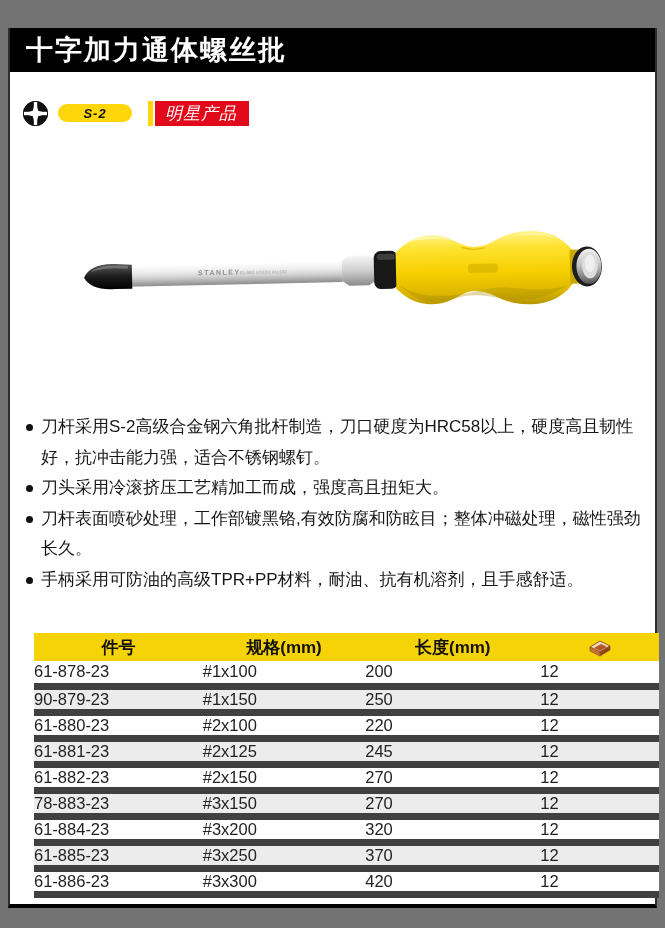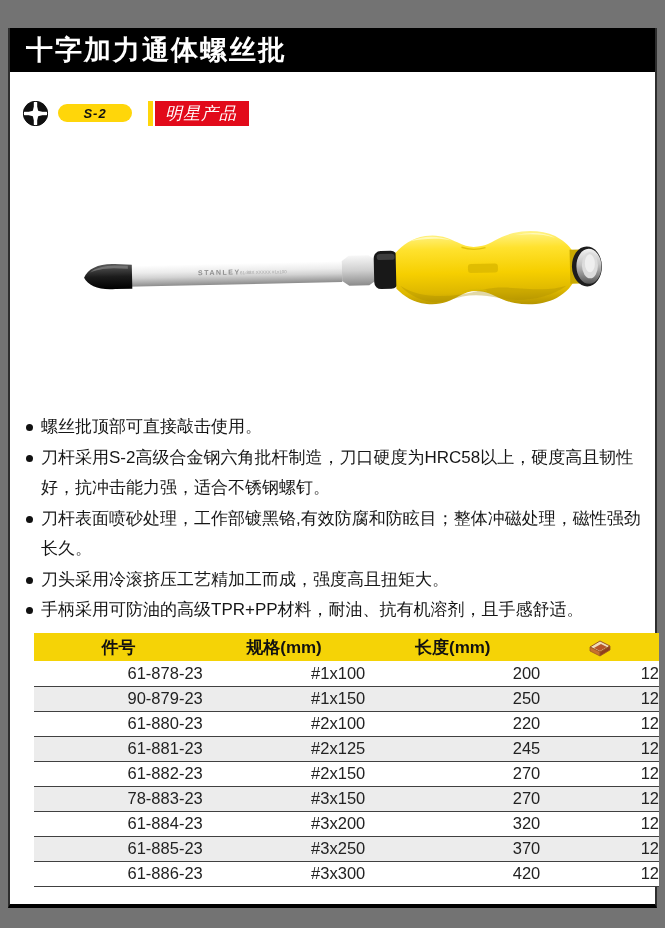--- a/index.html
+++ b/index.html
@@ -33,21 +33,21 @@
   }
 
   .product-svg { position:absolute; left:60px; top:189px; width:540px; height:110px; }
 
   .features { position:absolute; left:16px; top:384px; width:618px; }
   .feature { position:relative; padding-left:15px; font-size:17px; line-height:30.5px; color:#161616; }
   .feature .dot { position:absolute; left:0; top:12px; width:7px; height:7px; border-radius:50%; background:#111; }
 
   table.spec { position:absolute; left:24px; top:605px; width:625px; border-collapse:collapse; table-layout:fixed; }
   table.spec th { background:#F5D306; height:28px; font-size:17px; font-weight:700; color:#111; text-align:center; }
-  table.spec td { height:25px; font-size:16.5px; color:#222; text-align:right; border-bottom:1px solid #404040; background:#fff; }
+  table.spec td { height:25px; font-size:16.5px; color:#222; text-align:left; border-bottom:7px solid #404040; background:#fff; }
   table.spec tr.alt td { background:#ECECEC; }
   .c1{width:27%}.c2{width:26%}.c3{width:28%}.c4{width:19%}
   .box-icon { display:inline-block; vertical-align:middle; }
 </style>
 </head>
 <body>
 
 <div class="screen">
   <div class="page-frame">
 
@@ -145,24 +145,23 @@
 
         <rect x="500" y="38" width="10" height="34" fill="#c9a900"></rect>
         <ellipse cx="517" cy="55" rx="15" ry="20" fill="#1d1d1d"></ellipse>
         <ellipse cx="519" cy="55" rx="12.5" ry="17.5" fill="url(#capG)"></ellipse>
         <ellipse cx="520" cy="54" rx="8" ry="13" fill="#dcdcdc"></ellipse>
         <ellipse cx="520" cy="52" rx="5" ry="9" fill="#efefef"></ellipse>
       </g>
     </svg>
 
     <div class="features">
-      <div class="feature"><span class="dot"></span><span>螺丝批顶部可直接敲击使用。</span></div>
       <div class="feature"><span class="dot"></span><span>刀杆采用S-2高级合金钢六角批杆制造，刀口硬度为HRC58以上，硬度高且韧性好，抗冲击能力强，适合不锈钢螺钉。</span></div>
+      <div class="feature"><span class="dot"></span><span>刀头采用冷滚挤压工艺精加工而成，强度高且扭矩大。</span></div>
       <div class="feature"><span class="dot"></span><span>刀杆表面喷砂处理，工作部镀黑铬,有效防腐和防眩目；整体冲磁处理，磁性强劲长久。</span></div>
-      <div class="feature"><span class="dot"></span><span>刀头采用冷滚挤压工艺精加工而成，强度高且扭矩大。</span></div>
       <div class="feature"><span class="dot"></span><span>手柄采用可防油的高级TPR+PP材料，耐油、抗有机溶剂，且手感舒适。</span></div>
     </div>
 
     <table class="spec">
       <thead>
         <tr class="head">
           <th class="c1">件号</th>
           <th class="c2">规格(mm)</th>
           <th class="c3">长度(mm)</th>
           <th class="c4">

